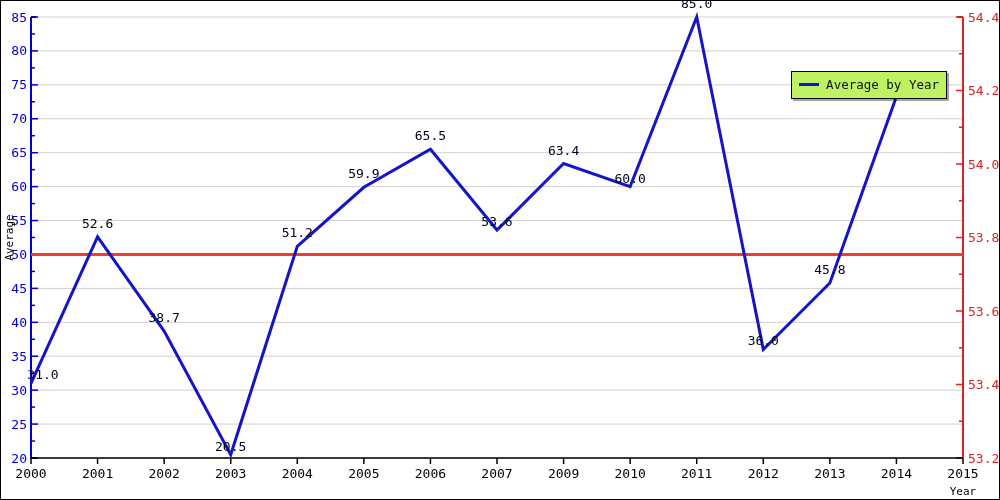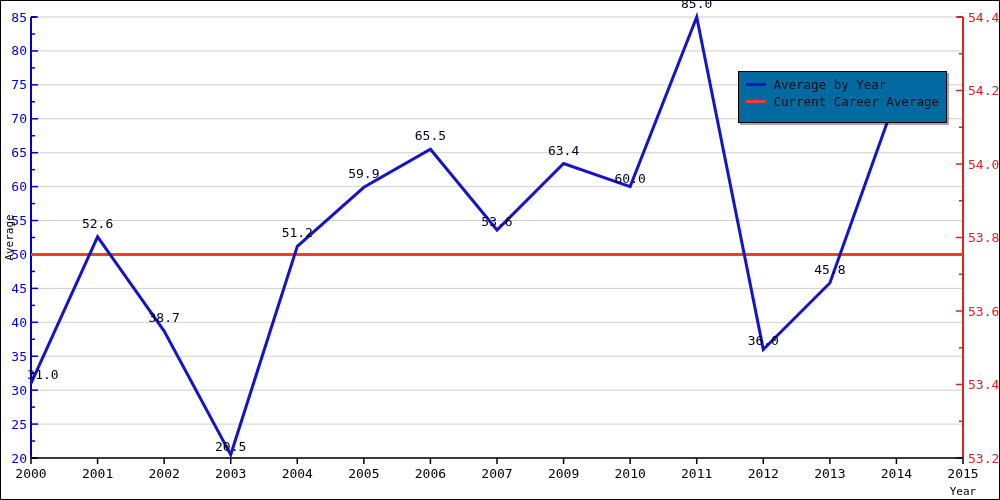--- a/index.html
+++ b/index.html
@@ -62,24 +62,24 @@
   .axis-line-x { stroke: #000000; stroke-width: 1.5; fill: none; }
   .tick-left { stroke: #0000cc; stroke-width: 1.5; }
   .tick-right { stroke: #dd2222; stroke-width: 1.5; }
   .tick-x { stroke: #000000; stroke-width: 1.5; }
   .series-line { stroke: #1414c8; stroke-width: 3; fill: none;
                  stroke-linejoin: miter; stroke-linecap: butt; }
   .career-line { stroke: #f03c32; stroke-width: 3; fill: none; }
 
   #legend-box {
     position: absolute;
-    background: #0369a1;
+    background: #bef264;
     border: 1px solid #000000;
     box-shadow: 2px 2px 0 rgba(0,0,0,0.35);
-    padding: 4px 7px 12px 7px;
+    padding: 4px 7px 5px 7px;
     font-family: "DejaVu Sans Mono", "Liberation Mono", monospace;
     font-size: 12.5px;
     color: #111111;
     line-height: 17px;
     white-space: nowrap;
   }
   .legend-row {
     display: flex;
     align-items: center;
     height: 17px;
@@ -245,18 +245,14 @@
         <text x="0" y="0" text-anchor="middle" transform="translate(12,236.5) rotate(-90)" class="axis-title">Average</text>
         <text x="962" y="494" text-anchor="middle" class="axis-title">Year</text>
       </g>
   </svg>
 
   <div id="legend-box" style="right: 52px; top: 70px;">
     <div class="legend-row">
       <span class="legend-swatch blue"></span>
       <span>Average by Year</span>
     </div>
-    <div class="legend-row">
-      <span class="legend-swatch red"></span>
-      <span>Current Career Average</span>
-    </div>
   </div>
 </div>
 
 </body></html>

